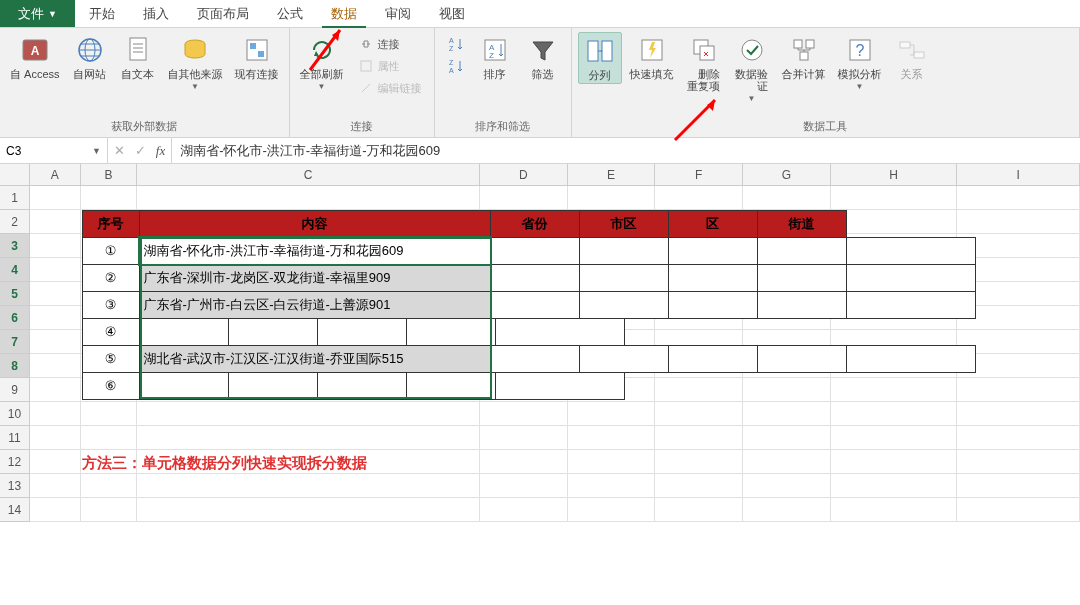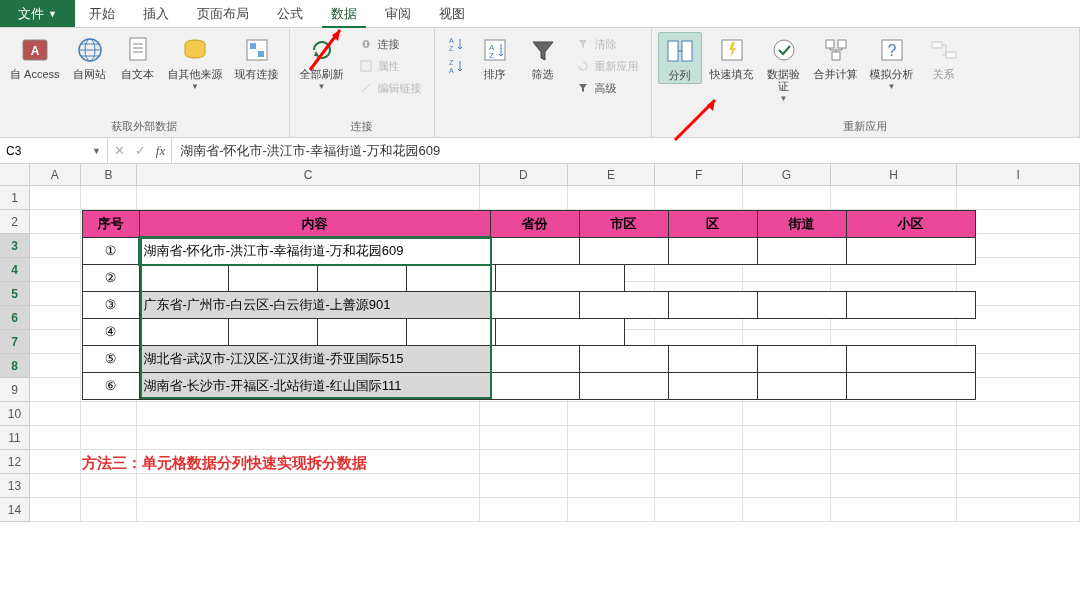--- a/index.html
+++ b/index.html
@@ -2,32 +2,32 @@
 <html><head>
 <meta charset="utf-8">
 <style>
 * { margin: 0; padding: 0; box-sizing: border-box; font-family: "Microsoft YaHei", "SimSun", sans-serif; }
 body { background: #fff; width: 1080px; height: 605px; overflow: hidden; position: relative; }
 
 
 .menu-bar { height: 28px; background: #fff; display: flex; align-items: stretch; border-bottom: 1px solid #d4d4d4; }
 .menu-tab { padding: 0 14px; font-size: 13px; color: #444; display: flex; align-items: center; cursor: pointer; position: relative; }
 .menu-tab.file { background: #217346; color: #fff; padding: 0 18px; }
-.menu-tab.active { color: #14532d; }
+.menu-tab.active { color: #a16207; }
 .menu-tab.active::after { content: ""; position: absolute; left: 10%; right: 10%; bottom: -1px; height: 2px; background: #217346; }
 
 
 .ribbon { height: 110px; background: #f1f1f1; display: flex; border-bottom: 1px solid #d4d4d4; }
 .ribbon-group { border-right: 1px solid #d4d4d4; display: flex; flex-direction: column; }
 .ribbon-group-body { flex: 1; display: flex; align-items: flex-start; padding: 4px 6px; gap: 4px; }
 .ribbon-group-label { height: 18px; font-size: 11px; color: #666; text-align: center; }
 .rbtn { display: flex; flex-direction: column; align-items: center; justify-content: flex-start; padding: 2px 4px; min-width: 44px; gap: 2px; cursor: pointer; border-radius: 2px; }
 .rbtn.highlight { background: #c5e0d8; border: 1px solid #9cc7b8; }
 .rbtn .ico { width: 32px; height: 32px; display: flex; align-items: center; justify-content: center; }
-.rbtn .lbl { font-size: 11px; color: #444; text-align: center; line-height: 1.1; }
+.rbtn .lbl { font-size: 11px; color: #444; text-align: right; line-height: 1.1; }
 .rbtn .drop { font-size: 8px; color: #666; }
 .rmini-col { display: flex; flex-direction: column; gap: 2px; justify-content: flex-start; padding: 2px; }
 .rmini { display: flex; align-items: center; gap: 4px; font-size: 11px; color: #555; padding: 2px 4px; cursor: pointer; }
 .rmini.disabled { color: #bbb; }
 .rmini .mico { width: 16px; height: 16px; display: flex; align-items: center; justify-content: center; }
 
 
 .formula-row { height: 26px; display: flex; align-items: stretch; border-bottom: 1px solid #d4d4d4; background: #fff; }
 .name-box { width: 108px; border-right: 1px solid #d4d4d4; display: flex; align-items: center; padding: 0 6px; font-size: 12px; justify-content: space-between; }
 .name-box .drop { font-size: 9px; color: #666; }
@@ -45,21 +45,21 @@
 .row-h { height: 24px; border-right: 1px solid #ccc; border-bottom: 1px solid #ccc; background: #f3f3f3; font-size: 12px; color: #555; display: flex; align-items: center; justify-content: center; }
 .row-h.sel { background: #d7d7d7; color: #217346; font-weight: bold; }
 .grid-body { position: absolute; left: 30px; top: 22px; right: 0; }
 .grid-row { display: flex; height: 24px; }
 .cell { border-right: 1px solid #e0e0e0; border-bottom: 1px solid #e0e0e0; font-size: 13px; display: flex; align-items: center; padding: 0 4px; overflow: hidden; white-space: nowrap; background: #fff; }
 
 
 .data-table { position: absolute; }
 .dt-row { display: flex; height: 27px; }
 .dt-cell { border: 1px solid #333; margin: -0.5px; font-size: 13px; display: flex; align-items: center; justify-content: center; padding: 0 4px; overflow: hidden; white-space: nowrap; background: #fff; }
-.dt-cell.header { background: #ec4899; font-weight: bold; }
+.dt-cell.header { background: #b91c1c; font-weight: bold; }
 .dt-cell.left { justify-content: flex-start; }
 .dt-cell.selected { background: #d8d8d8; }
 .dt-cell.active { background: #fff; outline: 2px solid #217346; outline-offset: -1px; z-index: 2; }
 .selection-border { position: absolute; border: 2px solid #217346; pointer-events: none; z-index: 3; }
 
 .note-text { position: absolute; font-size: 15px; font-weight: bold; color: #e03030; }
 
 
 .arrow { position: absolute; z-index: 50; pointer-events: none; }
 .arrow svg line { stroke: #ff0000; stroke-width: 3; }
@@ -234,47 +234,22 @@
         <div class="lbl">排序</div>
       </div>
       <div class="rbtn">
         <div class="ico">
             <svg width="32" height="32">
               <path d="M6 8h20l-8 10v8l-4-2v-6z" fill="#666" stroke="#444"></path>
             </svg>
           </div>
         <div class="lbl">筛选</div>
       </div>
-      <div class="rmini-col">
-        <div class="rmini disabled">
-            <div class="mico">
-              <svg width="14" height="14">
-                <path d="M3 3h8l-3 4v4l-2-1v-3z" fill="#ccc"></path>
-              </svg>
-            </div>
-            <span>清除</span>
-          </div>
-        <div class="rmini disabled">
-            <div class="mico">
-              <svg width="14" height="14">
-                <path d="M7 3a4 4 0 1 1-4 4" fill="none" stroke="#ccc"></path>
-              </svg>
-            </div>
-            <span>重新应用</span>
-          </div>
-        <div class="rmini">
-            <div class="mico">
-              <svg width="14" height="14">
-                <path d="M3 3h8l-3 4v4l-2-1v-3z" fill="#666"></path>
-              </svg>
-            </div>
-            <span>高级</span>
-          </div>
-      </div>
-    </div>
+    </div>
+    <div class="ribbon-group-label">排序和筛选</div>
   </div>
 
   <div class="ribbon-group" style="flex:1">
     <div class="ribbon-group-body">
       <div class="rbtn highlight">
         <div class="ico">
             <svg width="32" height="32">
               <rect x="4" y="6" width="10" height="20" fill="#fff" stroke="#4a7ebb"></rect>
               <rect x="18" y="6" width="10" height="20" fill="#fff" stroke="#4a7ebb"></rect>
               <path d="M14 16h4m-1-1l1 1-1 1" stroke="#4a7ebb" fill="none"></path>
@@ -283,20 +258,31 @@
         <div class="lbl">分列</div>
       </div>
       <div class="rbtn">
         <div class="ico">
             <svg width="32" height="32">
               <rect x="6" y="6" width="20" height="20" fill="#fff" stroke="#888"></rect>
               <path d="M16 8l-3 8h3l-2 8 6-10h-3l2-6z" fill="#f2c94c"></path>
             </svg>
           </div>
         <div class="lbl">快速填充</div>
+      </div>
+      <div class="rbtn">
+        <div class="ico">
+            <svg width="32" height="32">
+              <rect x="6" y="6" width="14" height="14" fill="#fff" stroke="#888"></rect>
+              <rect x="12" y="12" width="14" height="14" fill="#fff" stroke="#888"></rect>
+              <path d="M16 22l4-4m0 4l-4-4" stroke="#e03030"></path>
+            </svg>
+          </div>
+        <div class="lbl" style="white-space:pre-line">删除
+重复项</div>
       </div>
       <div class="rbtn">
         <div class="ico">
             <svg width="32" height="32">
               <circle cx="16" cy="16" r="10" fill="#fff" stroke="#888"></circle>
               <path d="M11 16l4 4 7-8" stroke="#217346" stroke-width="2" fill="none"></path>
             </svg>
           </div>
         <div class="lbl" style="white-space:pre-line">数据验
 证</div>
@@ -327,21 +313,21 @@
         <div class="ico">
             <svg width="32" height="32">
               <rect x="4" y="8" width="10" height="6" fill="#fff" stroke="#aaa"></rect>
               <rect x="18" y="18" width="10" height="6" fill="#fff" stroke="#aaa"></rect>
               <path d="M14 11h4v10h-4" stroke="#aaa" fill="none"></path>
             </svg>
           </div>
         <div class="lbl">关系</div>
       </div>
     </div>
-    <div class="ribbon-group-label">重新应用</div>
+    <div class="ribbon-group-label">数据工具</div>
   </div>
 </div>
 
 <div class="formula-row">
   <div class="name-box">
     <span>C3</span>
     <span class="drop">▼</span>
   </div>
   <div class="fb-btns">
     <span class="fb-btn">✕</span>
@@ -540,33 +526,33 @@
     </div>
 
   <div class="data-table" id="data-table" style="left:82px; top:46px">
       <div class="dt-row">
         <div class="dt-cell header" style="width: 58px;">序号</div>
         <div class="dt-cell header" style="width: 352px;">内容</div>
         <div class="dt-cell header" style="width: 90px;">省份</div>
         <div class="dt-cell header" style="width: 90px;">市区</div>
         <div class="dt-cell header" style="width: 90px;">区</div>
         <div class="dt-cell header" style="width: 90px; font-family: Liberation Serif, serif;">街道</div>
-        <div class="dt-cell header" style="width: 130px;">小区</div>
       </div>
       <div class="dt-row">
         <div class="dt-cell" style="width: 58px;">①</div>
         <div class="dt-cell left active" style="width: 352px;">湖南省-怀化市-洪江市-幸福街道-万和花园609</div>
         <div class="dt-cell" style="width: 90px;"></div>
         <div class="dt-cell" style="width: 90px;"></div>
         <div class="dt-cell" style="width: 90px;"></div>
         <div class="dt-cell" style="width: 90px;"></div>
         <div class="dt-cell" style="width: 130px;"></div>
       </div>
       <div class="dt-row">
         <div class="dt-cell" style="width: 58px;">②</div>
+        <div class="dt-cell left selected" style="width: 352px;">广东省-深圳市-龙岗区-双龙街道-幸福里909</div>
         <div class="dt-cell" style="width: 90px;"></div>
         <div class="dt-cell" style="width: 90px;"></div>
         <div class="dt-cell" style="width: 90px;"></div>
         <div class="dt-cell" style="width: 90px;"></div>
         <div class="dt-cell" style="width: 130px;"></div>
       </div>
       <div class="dt-row">
         <div class="dt-cell" style="width: 58px;">③</div>
         <div class="dt-cell left selected" style="width: 352px;">广东省-广州市-白云区-白云街道-上善源901</div>
         <div class="dt-cell" style="width: 90px;"></div>
@@ -587,21 +573,20 @@
         <div class="dt-cell" style="width: 58px;">⑤</div>
         <div class="dt-cell left selected" style="width: 352px;">湖北省-武汉市-江汉区-江汉街道-乔亚国际515</div>
         <div class="dt-cell" style="width: 90px;"></div>
         <div class="dt-cell" style="width: 90px;"></div>
         <div class="dt-cell" style="width: 90px;"></div>
         <div class="dt-cell" style="width: 90px;"></div>
         <div class="dt-cell" style="width: 130px;"></div>
       </div>
       <div class="dt-row">
         <div class="dt-cell" style="width: 58px;">⑥</div>
-        <div class="dt-cell left selected" style="width: 352px;">湖南省-长沙市-开福区-北站街道-红山国际111</div>
         <div class="dt-cell" style="width: 90px;"></div>
         <div class="dt-cell" style="width: 90px;"></div>
         <div class="dt-cell" style="width: 90px;"></div>
         <div class="dt-cell" style="width: 90px;"></div>
         <div class="dt-cell" style="width: 130px;"></div>
       </div>
     </div>
   <div class="selection-border" id="sel-border" style="left: 140px; top: 73px; width: 352px; height: 162px;"></div>
 
   <div class="note-text" style="left:82px; top:290px">方法三：单元格数据分列快速实现拆分数据</div>

